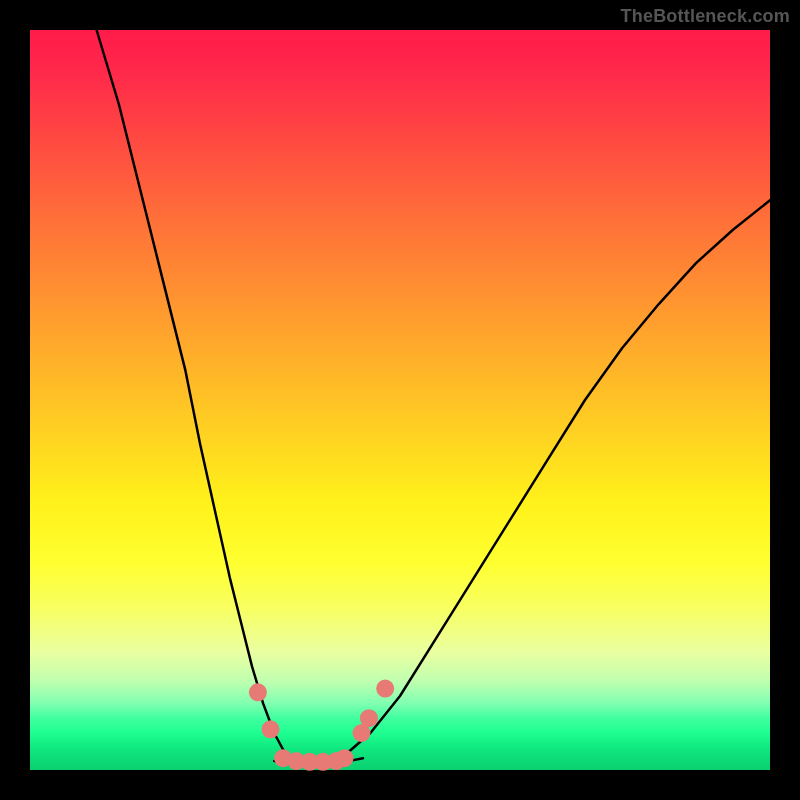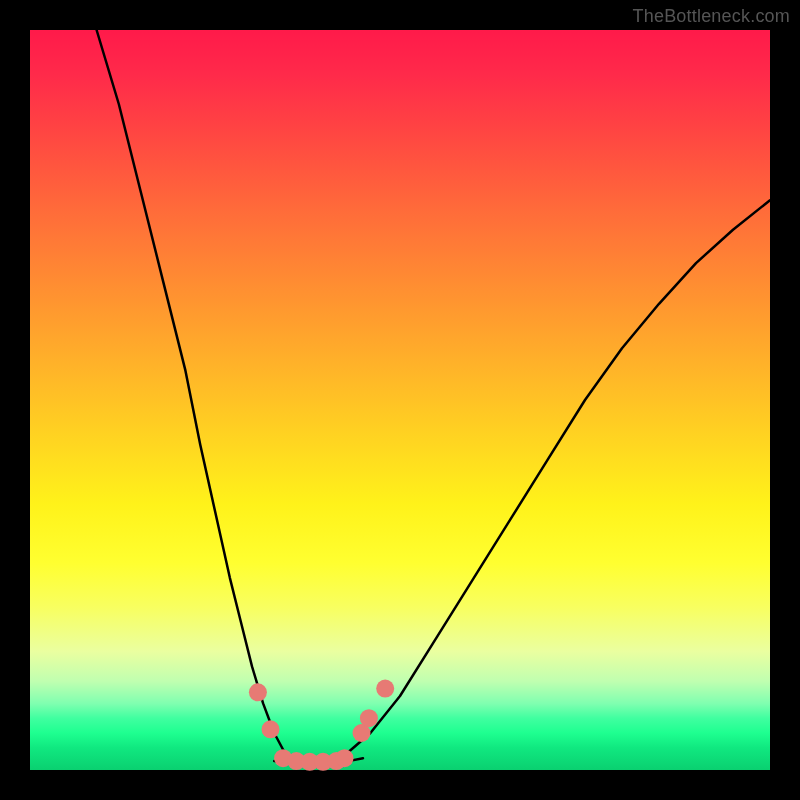--- a/index.html
+++ b/index.html
@@ -36,21 +36,21 @@
       #10e880 97%,
       #0ad070 100%
     );
   }
   .watermark {
     position: absolute;
     top: 6px;
     right: 10px;
     color: #555;
     font-size: 18px;
-    font-weight: 400;
+    font-weight: 700;
     letter-spacing: 0.2px;
   }
   svg.curve {
     position: absolute;
     left: 0;
     top: 0;
     width: 740px;
     height: 740px;
     overflow: visible;
   }

